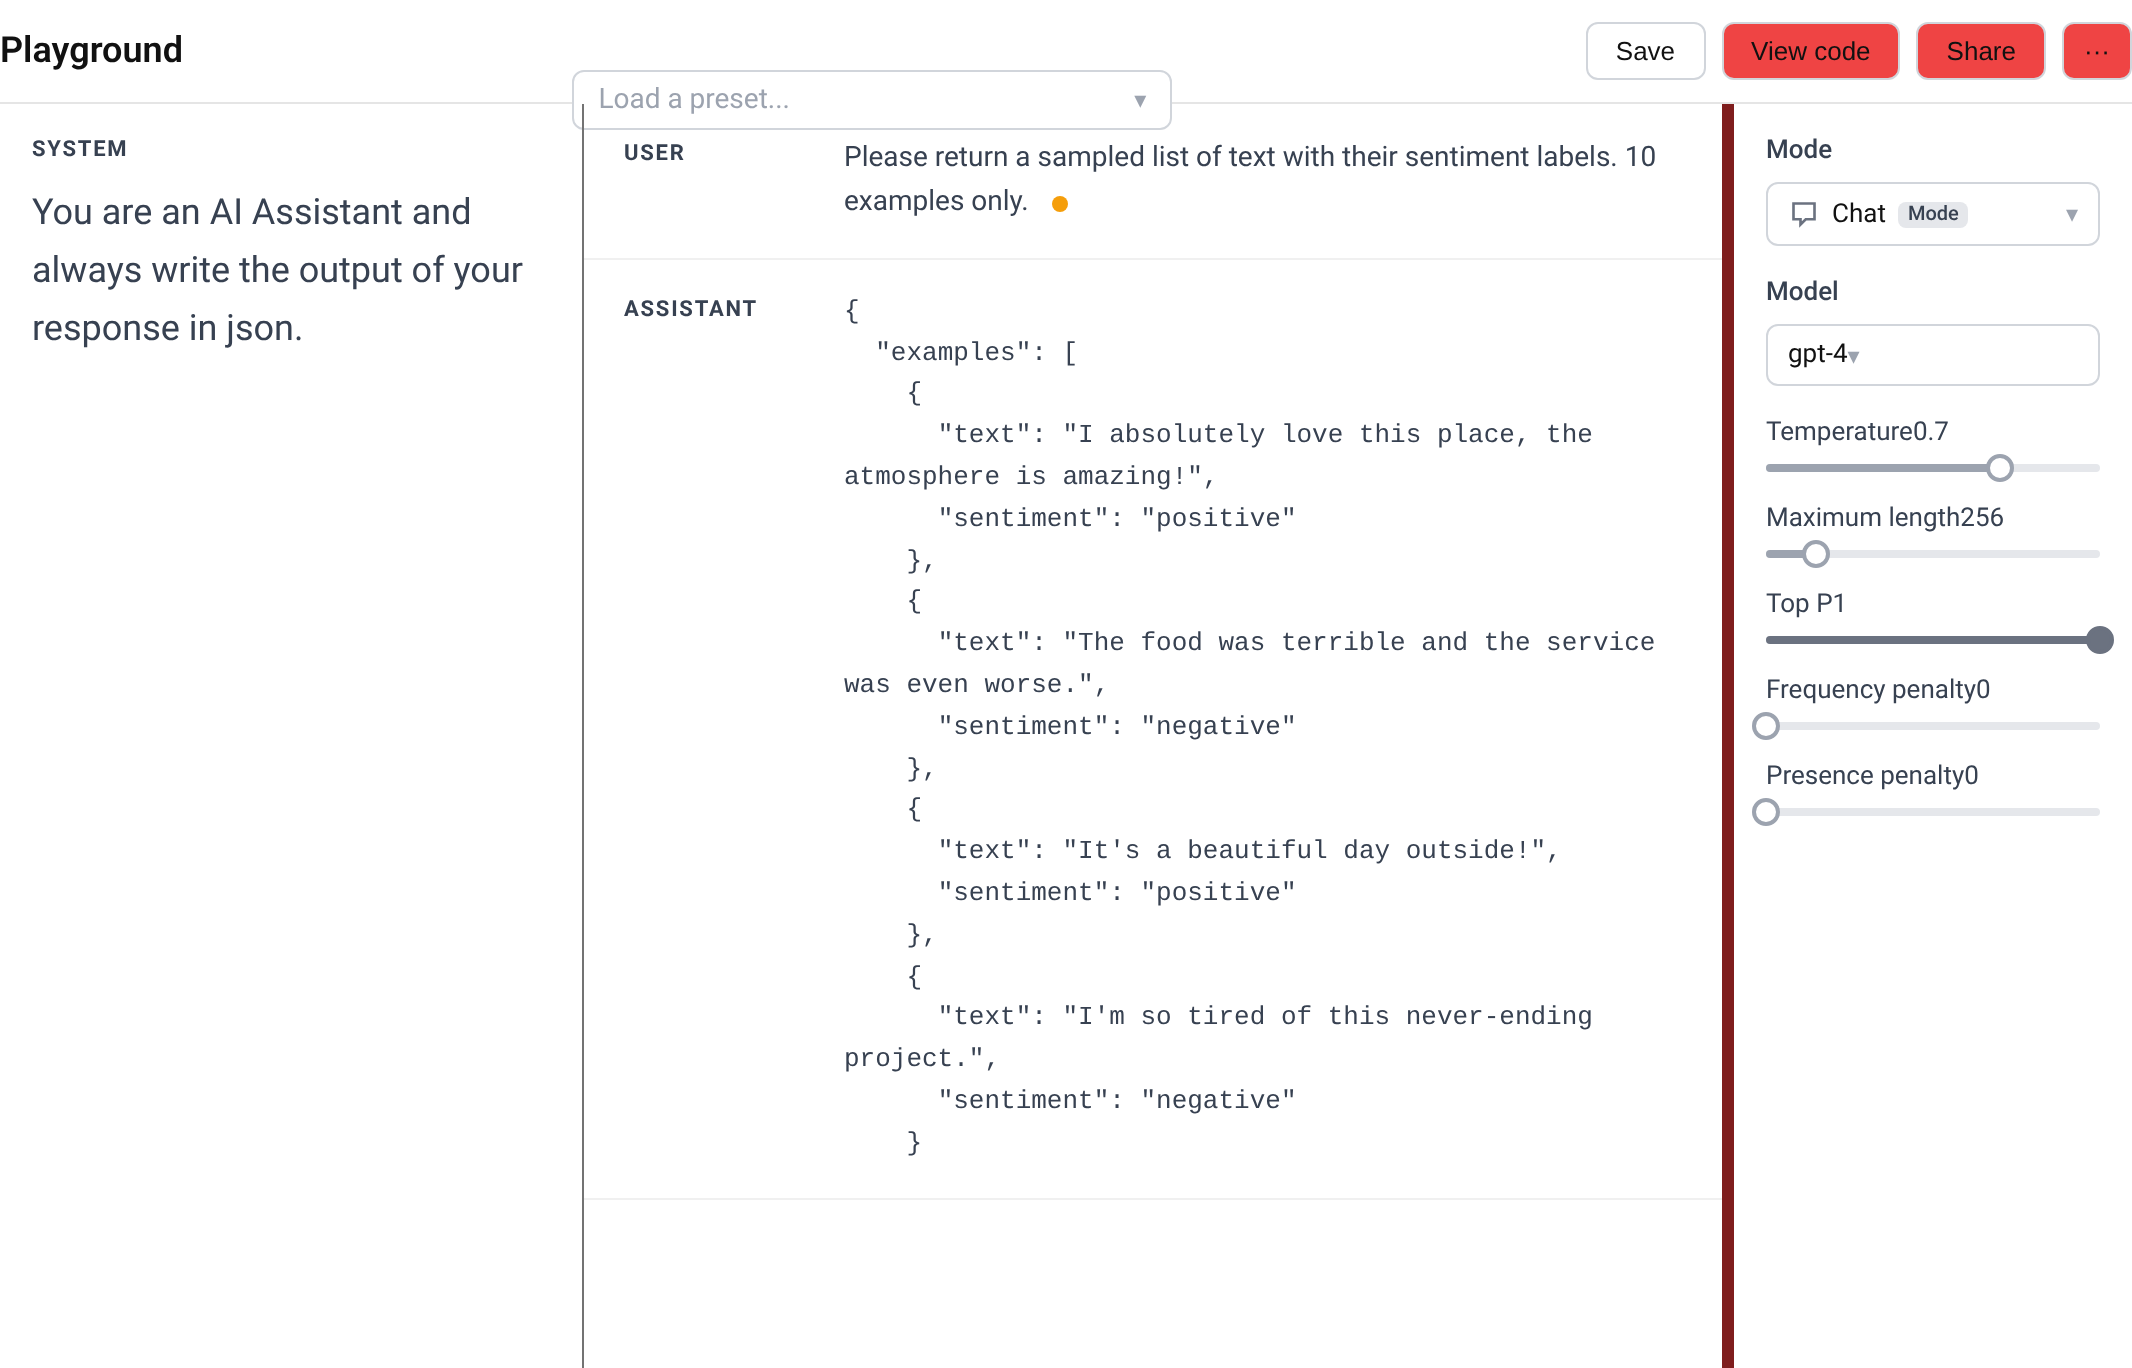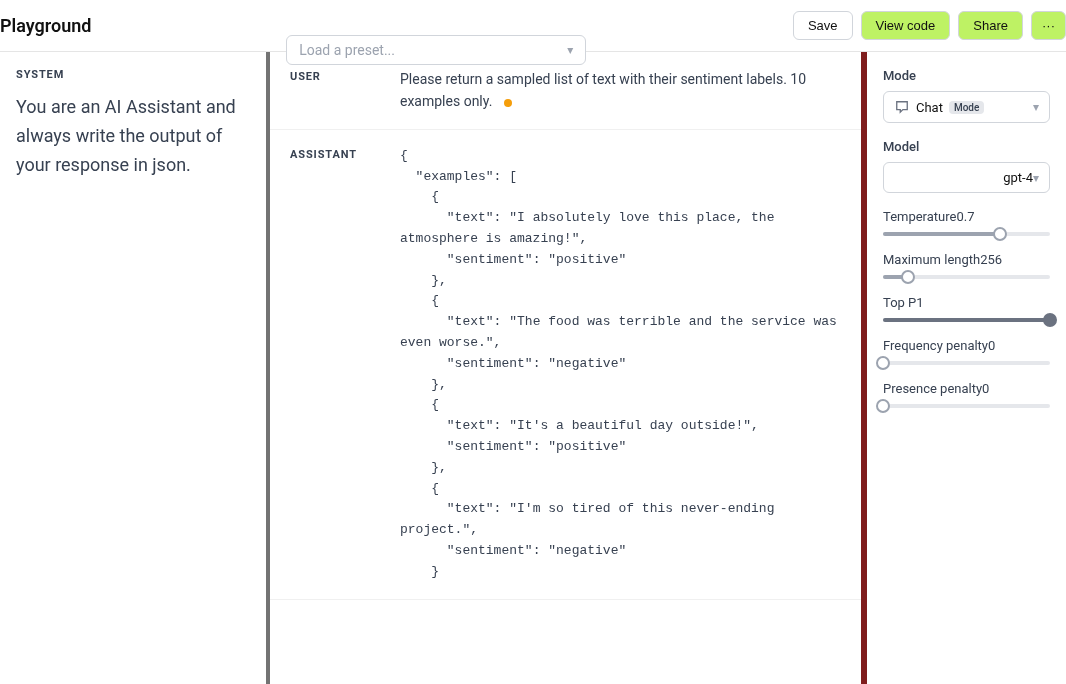--- a/index.html
+++ b/index.html
@@ -49,42 +49,42 @@
       display: flex;
       align-items: center;
       gap: 8px;
     }
     .btn {
       padding: 6px 14px;
       border-radius: 6px;
       font-size: 13px;
       cursor: pointer;
       border: 1px solid #d1d5db;
-      background: #bef264;
+      background: #ef4444;
       color: #111;
     }
     .btn-primary {
       background: #fff;
       border: 1px solid #d1d5db;
       margin-left: 12px;
     }
     .btn-more {
       padding: 6px 10px;
     }
 
     
     .main {
       display: flex;
       height: calc(684px - 52px);
     }
 
     
     .system-panel {
-      width: 270px;
-      border-right: 4px solid #737373;
+      width: 292px;
+      border-right: 1px solid #737373;
       padding: 16px;
       flex-shrink: 0;
     }
     .system-label {
       font-size: 11px;
       font-weight: 700;
       letter-spacing: 0.08em;
       color: #374151;
       margin-bottom: 12px;
       text-transform: uppercase;
@@ -183,21 +183,21 @@
       background: #e5e7eb;
       color: #374151;
       font-size: 10px;
       padding: 1px 5px;
       border-radius: 4px;
       font-weight: 500;
     }
     .model-dropdown {
       display: flex;
       align-items: center;
-      justify-content: flex-end;
+      justify-content: flex-start;
       border: 1px solid #d1d5db;
       border-radius: 6px;
       padding: 7px 10px;
       cursor: pointer;
       background: #fff;
       font-size: 13px;
       margin-bottom: 16px;
     }
     .param-row {
       display: flex;

